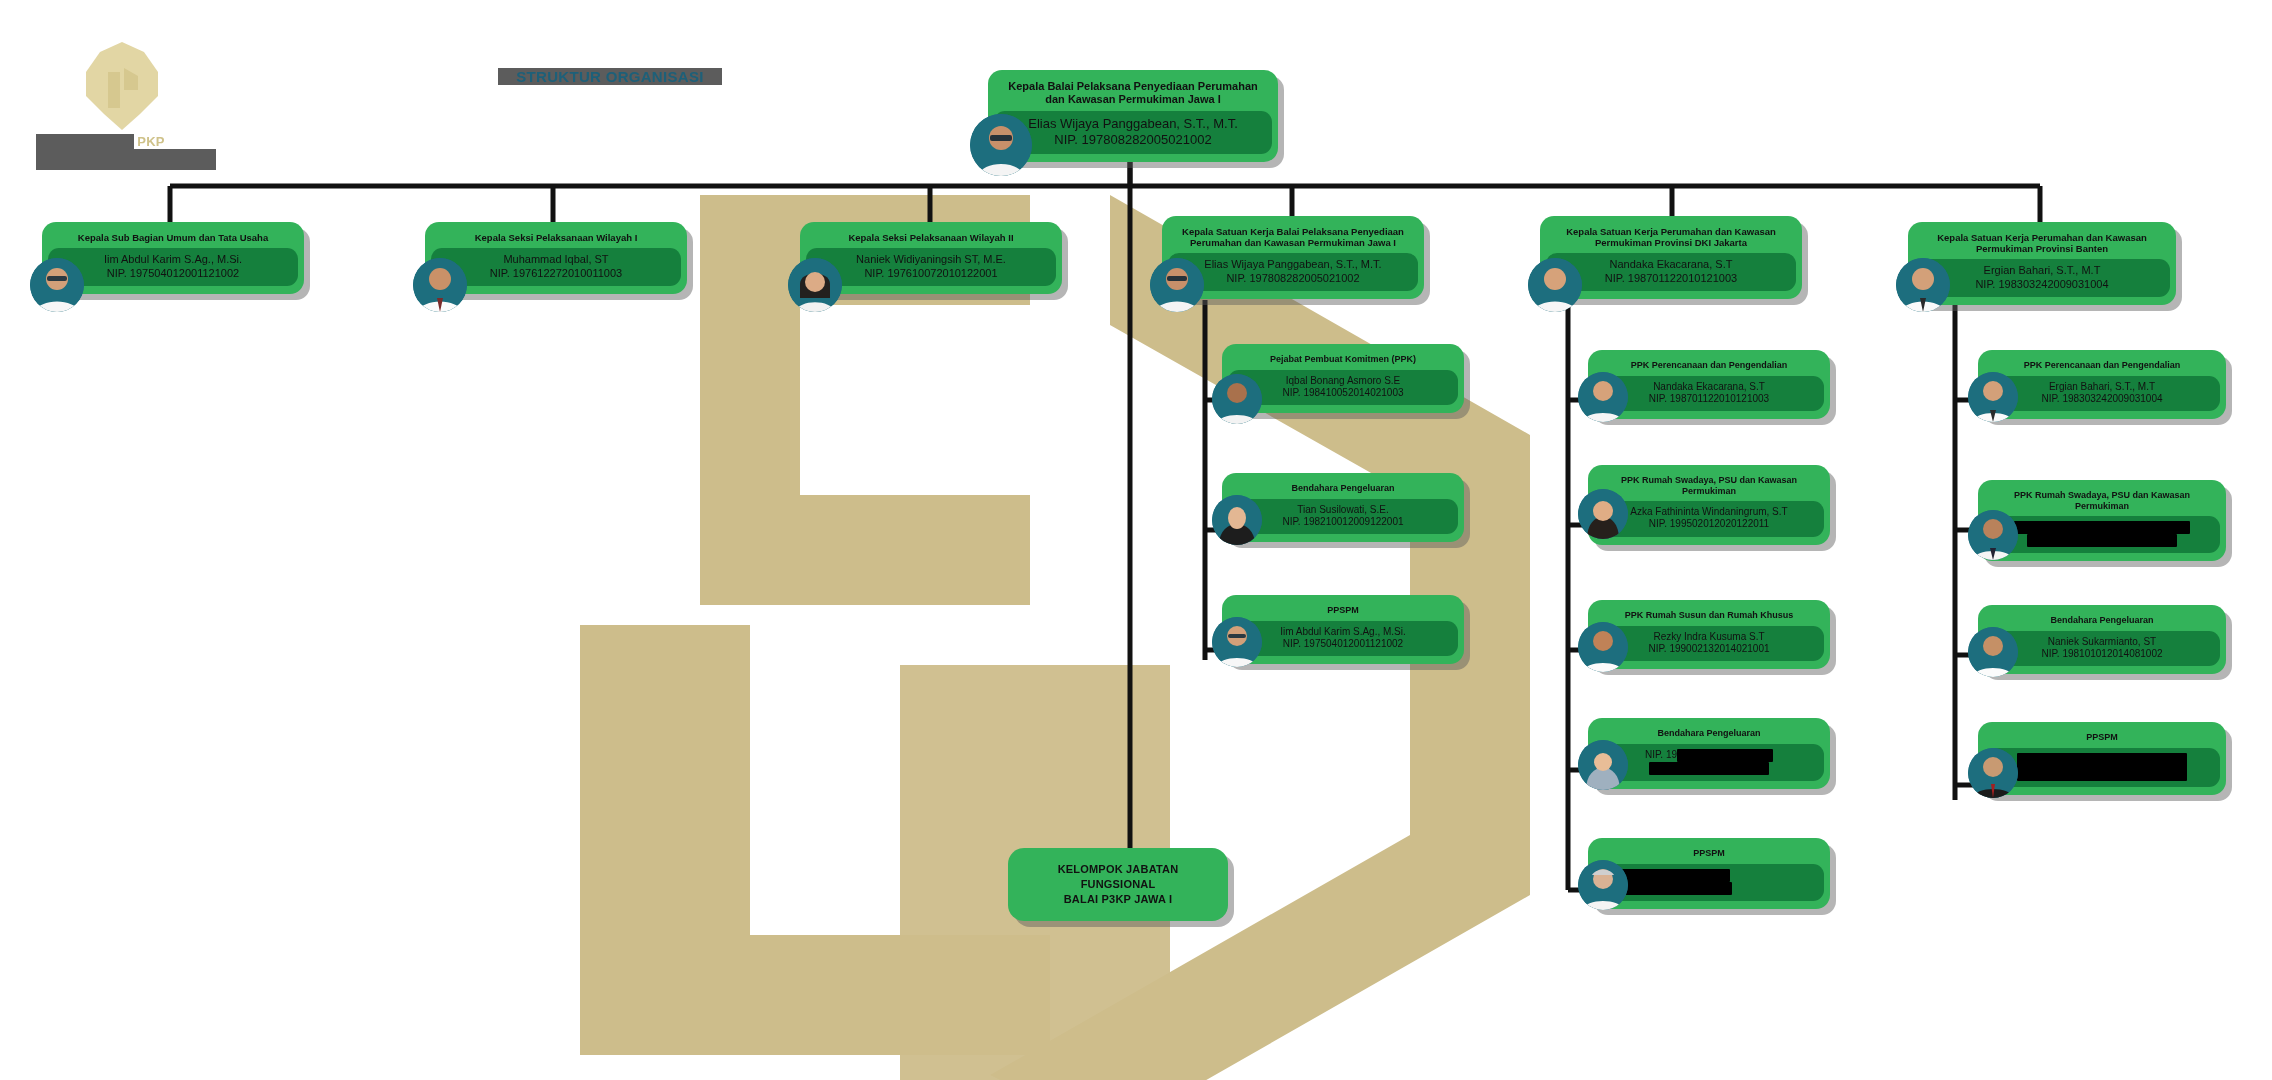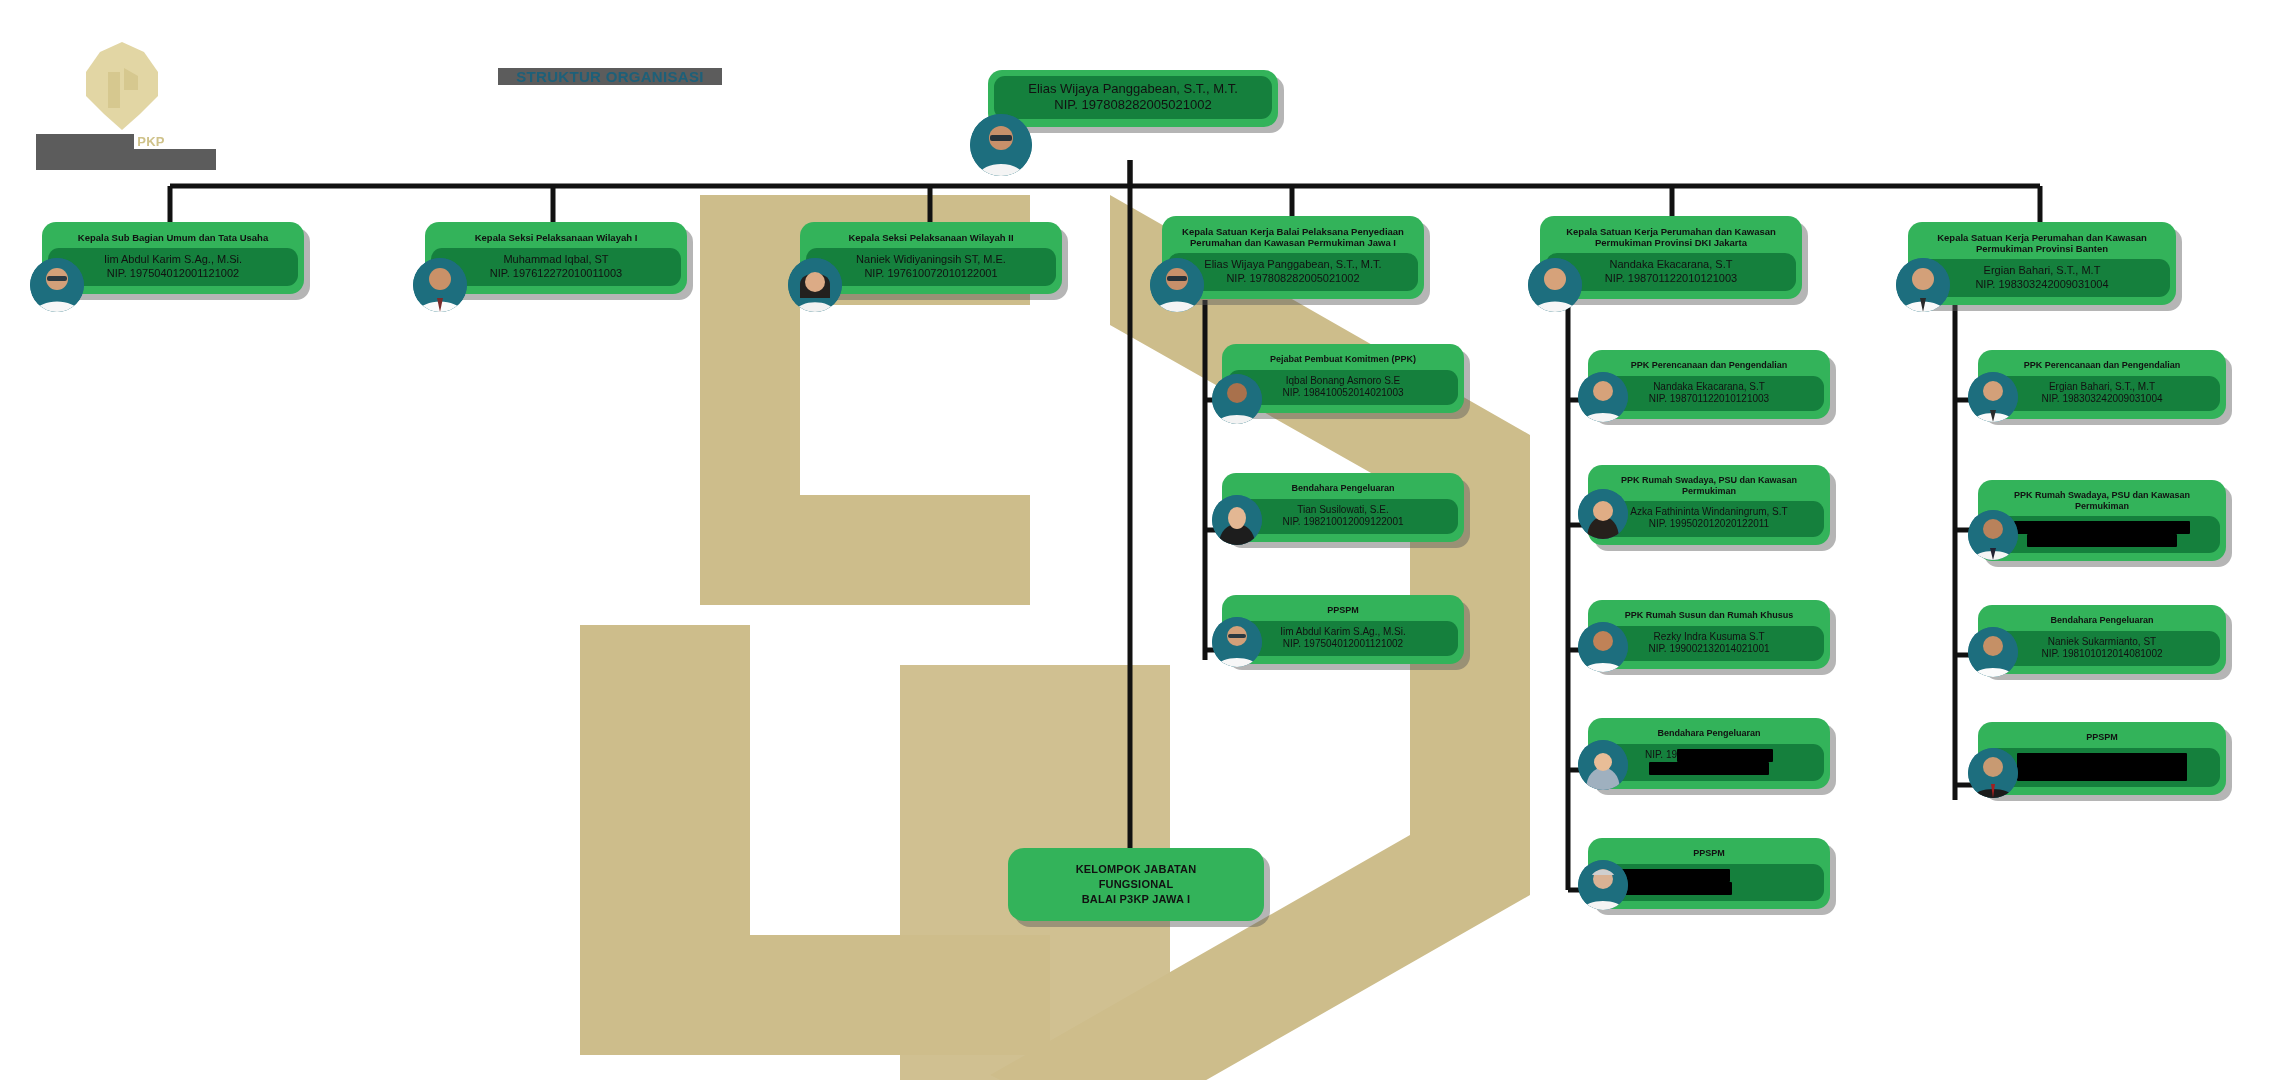--- a/index.html
+++ b/index.html
@@ -168,20 +168,21 @@
 
     <path d="M1955 300 L1955 800"></path>
     <path d="M1955 400 L1978 400"></path>
     <path d="M1955 530 L1978 530"></path>
     <path d="M1955 655 L1978 655"></path>
     <path d="M1955 785 L1978 785"></path>
   </g>
 </svg>
 
 <div class="card lg" style="left:988px; top:70px; width:290px;">
+  <div class="role">Kepala Balai Pelaksana Penyediaan Perumahan dan Kawasan Permukiman Jawa I</div>
   <div class="person">
     <span>Elias Wijaya Panggabean, S.T., M.T.</span>
     <span class="nip">NIP. 197808282005021002</span>
   </div>
   <div class="avatar" style="left:-18px; top:44px; width:62px; height:62px;">
     <svg viewBox="0 0 62 62">
         <circle cx="31" cy="31" r="31" fill="#1d6e7e"></circle>
         <circle cx="31" cy="24" r="12" fill="#c8906a"></circle>
         <path d="M8 62 C12 46 50 46 54 62 Z" fill="#f4f4f4"></path>
         <rect x="20" y="21" width="22" height="6" rx="2" fill="#26323a"></rect>
@@ -461,19 +462,19 @@
   <div class="avatar" style="left:-10px; top:26px; width:50px; height:50px;">
     <svg viewBox="0 0 50 50">
         <circle cx="25" cy="25" r="25" fill="#1d6e7e"></circle>
         <circle cx="25" cy="19" r="10" fill="#c89a72"></circle>
         <path d="M4 50 C8 38 42 38 46 50 Z" fill="#1b1b1b"></path>
         <path d="M23 36 L25 50 L27 36 Z" fill="#a32020"></path>
       </svg>
   </div>
 </div>
 
-<div class="card plain" style="left:1008px; top:848px; width:256px; padding:0;">
+<div class="card plain" style="left:1008px; top:848px; width:220px; padding:0;">
   <div class="label">
     <span>KELOMPOK JABATAN</span><br>
     <span>FUNGSIONAL</span><br>
     <span>BALAI P3KP JAWA I</span>
   </div>
 </div>
 
 </body></html>

